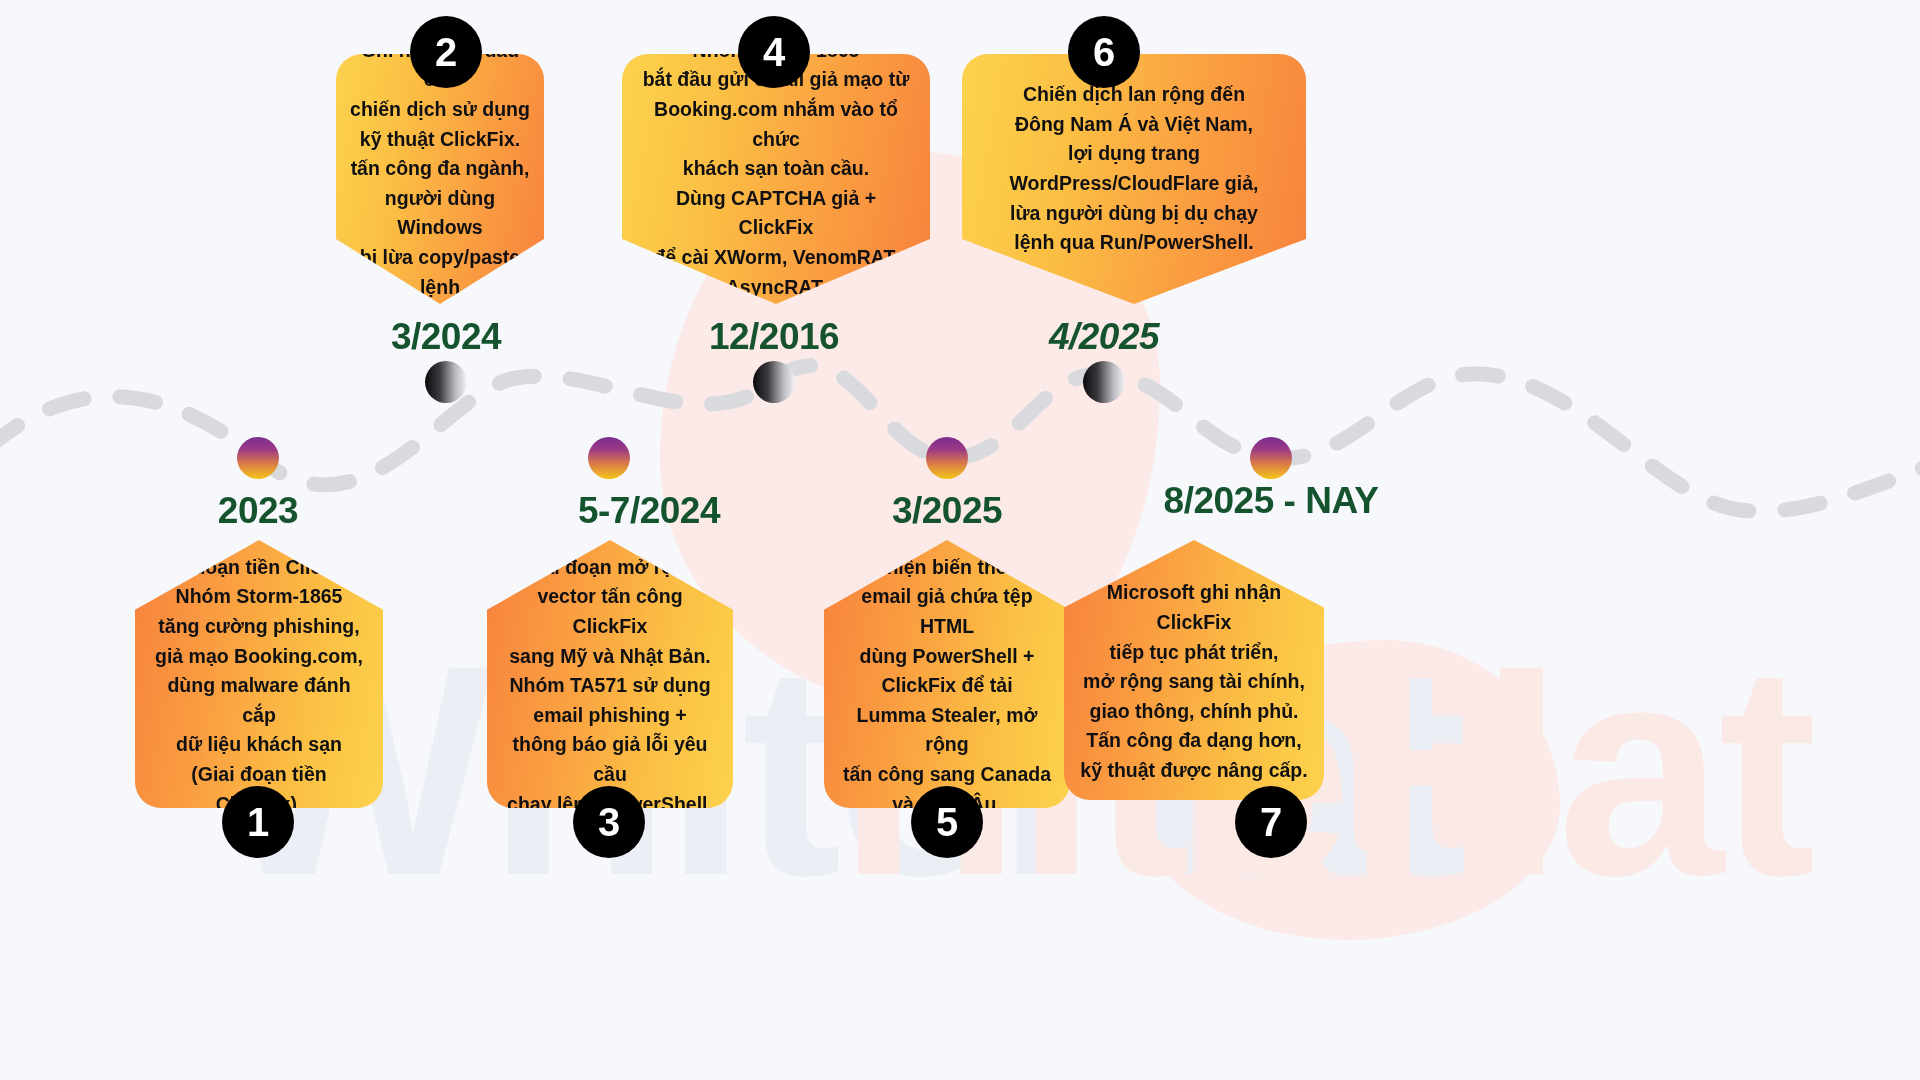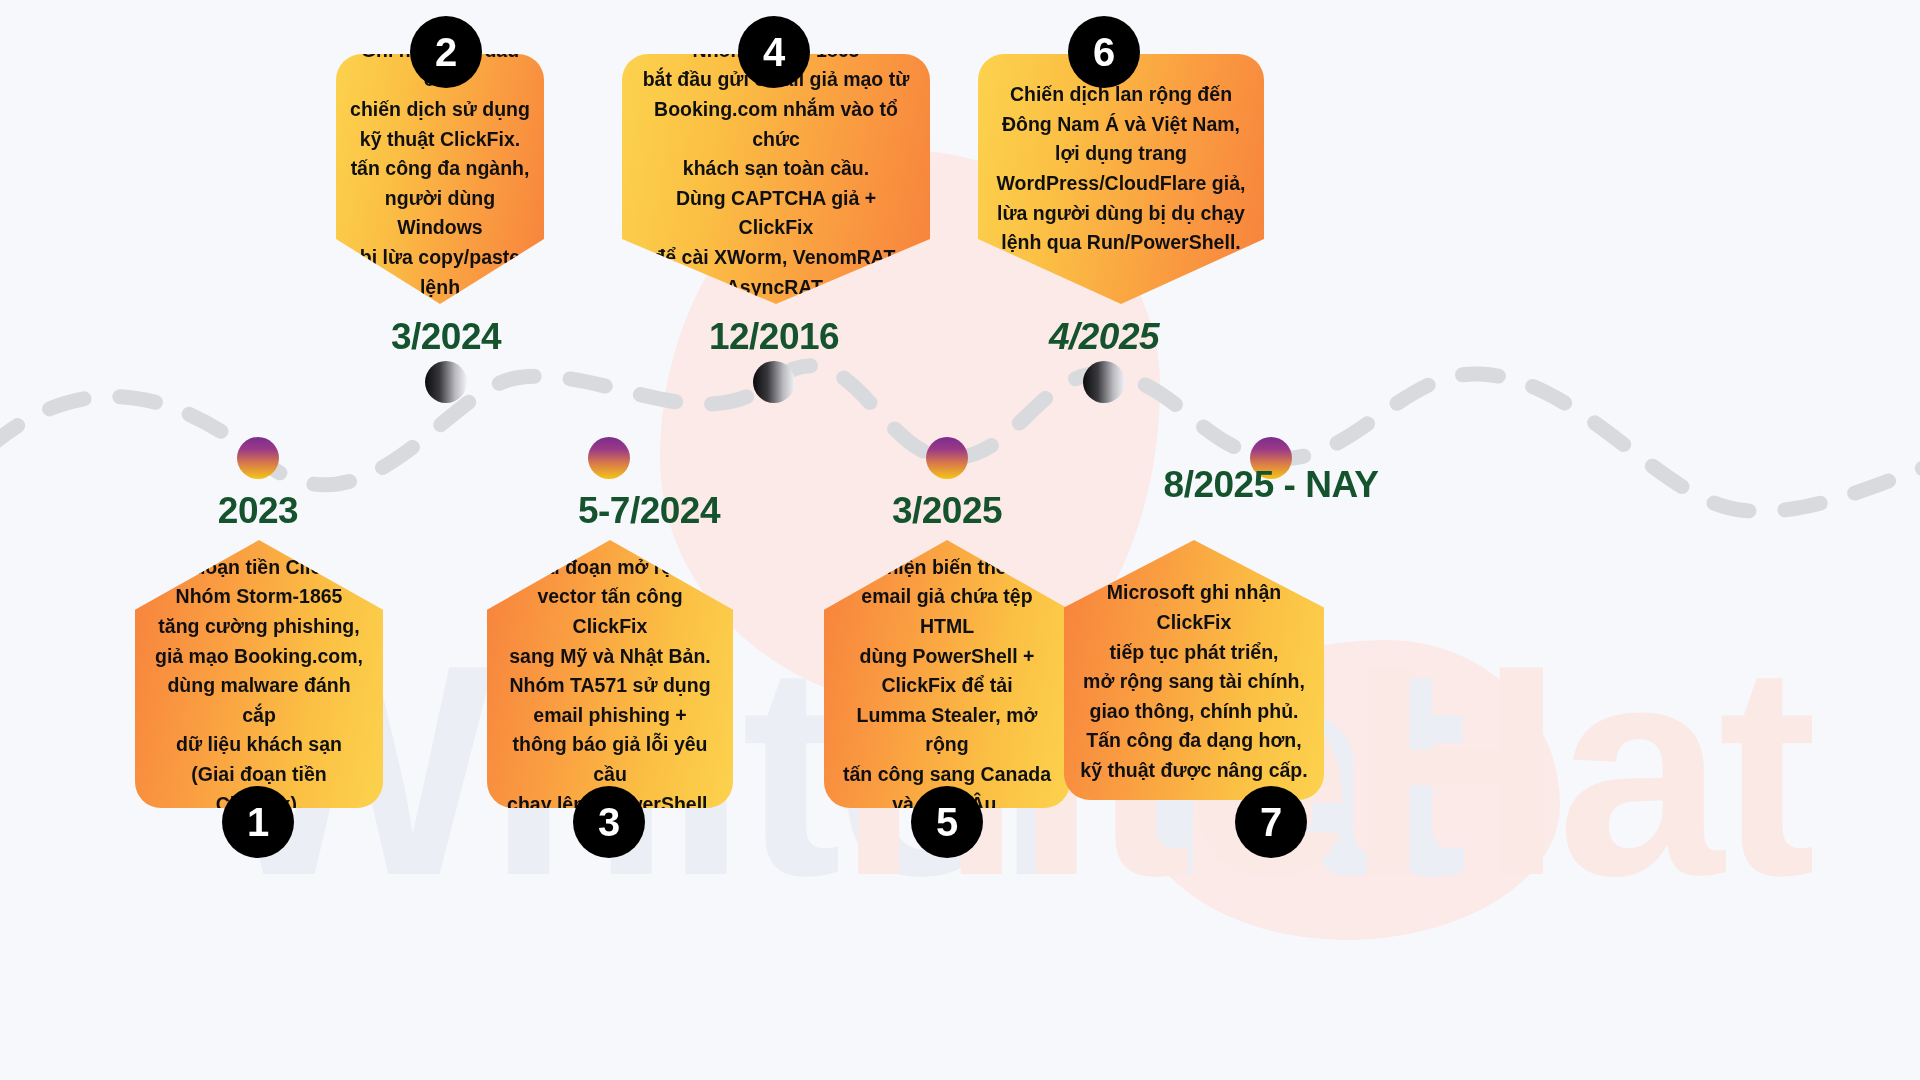--- a/index.html
+++ b/index.html
@@ -194,32 +194,32 @@
 dùng PowerShell +
 ClickFix để tải
 Lumma Stealer, mở rộng
 tấn công sang Canada
 và châu Âu.</div>
   </div>
   <div class="badge" style="left:947px;top:786px;">5</div>
 
   <div class="dot crest" style="left:1104px;top:382px;"></div>
   <div class="date" style="left:1104px;top:316px;font-style:italic;">4/2025</div>
-  <div class="card card-top" style="left:962px;top:54px;width:286px;height:250px;margin-left:16px;">
+  <div class="card card-top" style="left:962px;top:54px;width:344px;height:250px;">
     <div class="card-text">Chiến dịch lan rộng đến
 Đông Nam Á và Việt Nam,
 lợi dụng trang
 WordPress/CloudFlare giả,
 lừa người dùng bị dụ chạy
 lệnh qua Run/PowerShell.</div>
   </div>
   <div class="badge" style="left:1104px;top:16px;">6</div>
 
   <div class="dot trough" style="left:1271px;top:458px;"></div>
-  <div class="date" style="left:1271px;top:464px;">8/2025 - NAY</div>
+  <div class="date" style="left:1271px;top:480px;">8/2025 - NAY</div>
   <div class="card card-bot" style="left:1064px;top:540px;width:260px;height:260px;">
     <div class="card-text">Microsoft ghi nhận ClickFix
 tiếp tục phát triển,
 mở rộng sang tài chính,
 giao thông, chính phủ.
 Tấn công đa dạng hơn,
 kỹ thuật được nâng cấp.</div>
   </div>
   <div class="badge" style="left:1271px;top:786px;">7</div>
 

